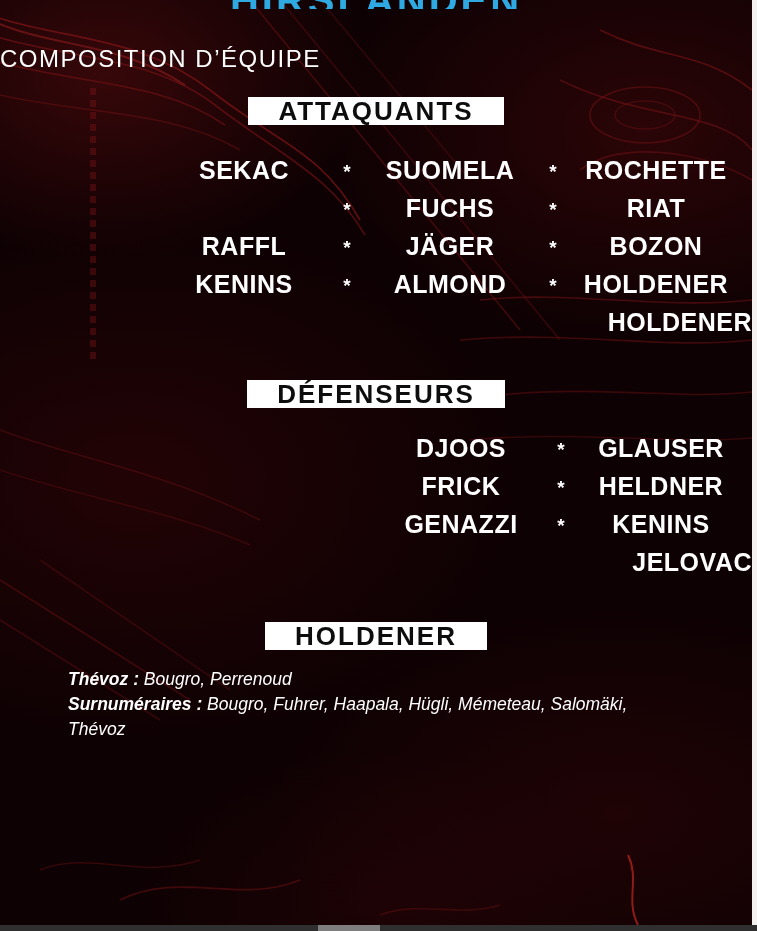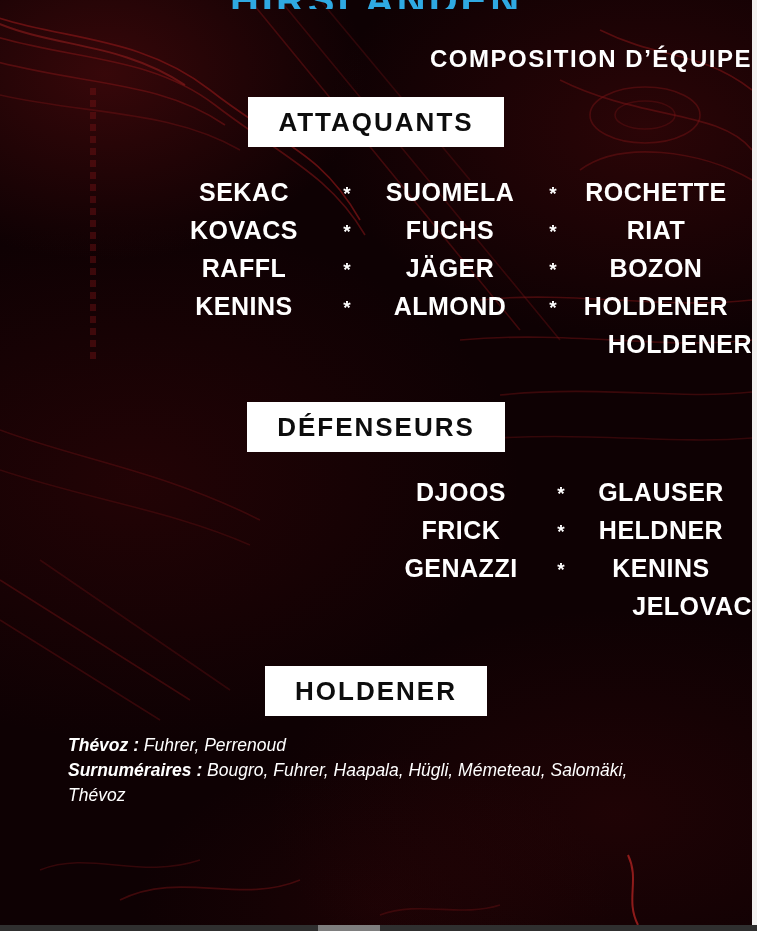--- a/index.html
+++ b/index.html
@@ -26,29 +26,29 @@
   .texture{position:absolute;left:0;top:0;width:752px;height:925px;pointer-events:none}
   .content{position:relative;width:752px}
 
   .sponsor-clip{height:9px;overflow:hidden;text-align:center}
   .sponsor-text{
     display:inline-block;font-weight:bold;font-size:40px;line-height:40px;
     margin-top:-24px;color:var(--blue);letter-spacing:3px;
   }
 
   .page-title{
-    margin-top:37px;text-align:right;color:var(--white);
-    font-weight:bold;font-size:24px;line-height:26px;letter-spacing:1.5px;
+    margin-top:37px;text-align:left;color:var(--white);
+    font-weight:normal;font-size:24px;line-height:26px;letter-spacing:1.5px;
   }
 
   .badge-row{text-align:center}
   .badge{
     display:inline-block;background:var(--badge-bg);color:var(--badge-text);
     font-weight:bold;font-size:26px;line-height:26px;letter-spacing:2px;
-    padding:12px 30px;
+    padding:1px 30px;
   }
   .badge-attaquants{margin-top:25px}
   .badge-defenseurs{margin-top:39px}
   .badge-gardiens{margin-top:41px}
 
   .rows{width:752px}
   .rows-attaquants{margin-top:26px}
   .rows-defenseurs{margin-top:21px}
   .rows-gardiens{margin-top:12px}
   .player-row{display:flex;justify-content:flex-end;align-items:center;height:38px}
@@ -127,21 +127,20 @@
         </div>
         <div class="rows rows-attaquants">
             <div class="player-row r3">
               <span class="player">SEKAC</span>
               <span class="sep">*</span>
               <span class="player">SUOMELA</span>
               <span class="sep">*</span>
               <span class="player">ROCHETTE</span>
             </div>
             <div class="player-row r3">
-              <span class="player">KOVACS</span>
               <span class="sep">*</span>
               <span class="player">FUCHS</span>
               <span class="sep">*</span>
               <span class="player">RIAT</span>
             </div>
             <div class="player-row r3">
               <span class="player">RAFFL</span>
               <span class="sep">*</span>
               <span class="player">JÄGER</span>
               <span class="sep">*</span>
@@ -188,21 +187,21 @@
 
       <div>
         <div class="badge-row">
           <span class="badge badge-gardiens">HOLDENER</span>
         </div>
       </div>
 
       <div class="notes">
         <div>
           <span class="note-label">Thévoz :</span>
-          <span>Fuhrer, Perrenoud</span>
+          <span>Bougro, Perrenoud</span>
         </div>
         <div>
           <span class="note-label">Surnuméraires :</span>
           <span>Bougro, Fuhrer, Haapala, Hügli, Mémeteau, Salomäki, Thévoz</span>
         </div>
       </div>
     </div>
   </div>
 
   <div class="gutter"></div>

